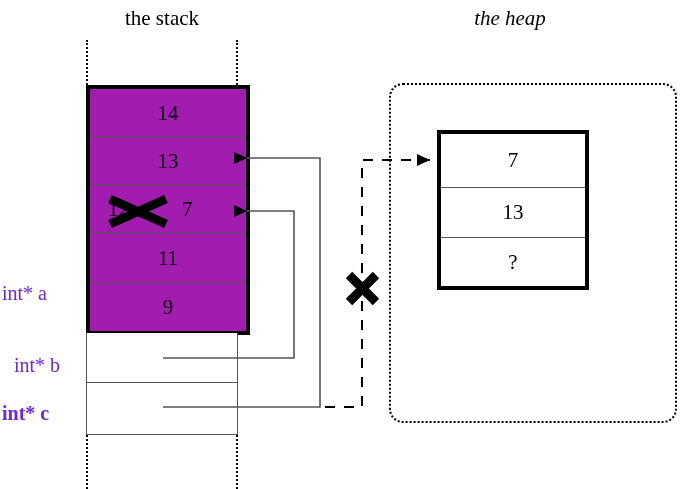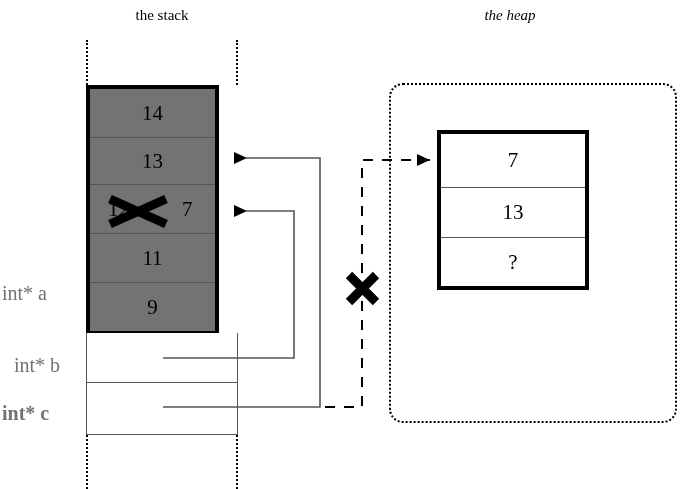--- a/index.html
+++ b/index.html
@@ -13,54 +13,54 @@
   }
   #canvas {
     position: relative;
     width: 692px;
     height: 489px;
     background: #ffffff;
     overflow: hidden;
   }
   .title {
     position: absolute;
-    font-size: 15px;
+    font-size: 21px;
     line-height: 1;
     color: #000;
     white-space: nowrap;
     text-align: center;
   }
   #stack-title { left: 82px; top: 8px; width: 160px; }
   #heap-title  { left: 430px; top: 8px; width: 160px; font-style: italic; }
 
   .var-label {
     position: absolute;
     font-size: 20px;
     line-height: 1;
     white-space: nowrap;
-    color: #737373;
+    color: #6d28d9;
   }
 
   
   .stack-guide {
     position: absolute;
     width: 0;
     border-left: 2px dotted #000;
   }
 
   
   #stack-frame {
     position: absolute;
     left: 86px;
     top: 85px;
-    width: 133px;
+    width: 164px;
     height: 250px;
     box-sizing: border-box;
     border: 4px solid #000;
-    background: #737373;
+    background: #a21caf;
     padding-left: 12px;
   }
   
   #stack-lower {
     position: absolute;
     left: 86px;
     top: 333px;
     width: 152px;
     height: 102px;
     box-sizing: border-box;

